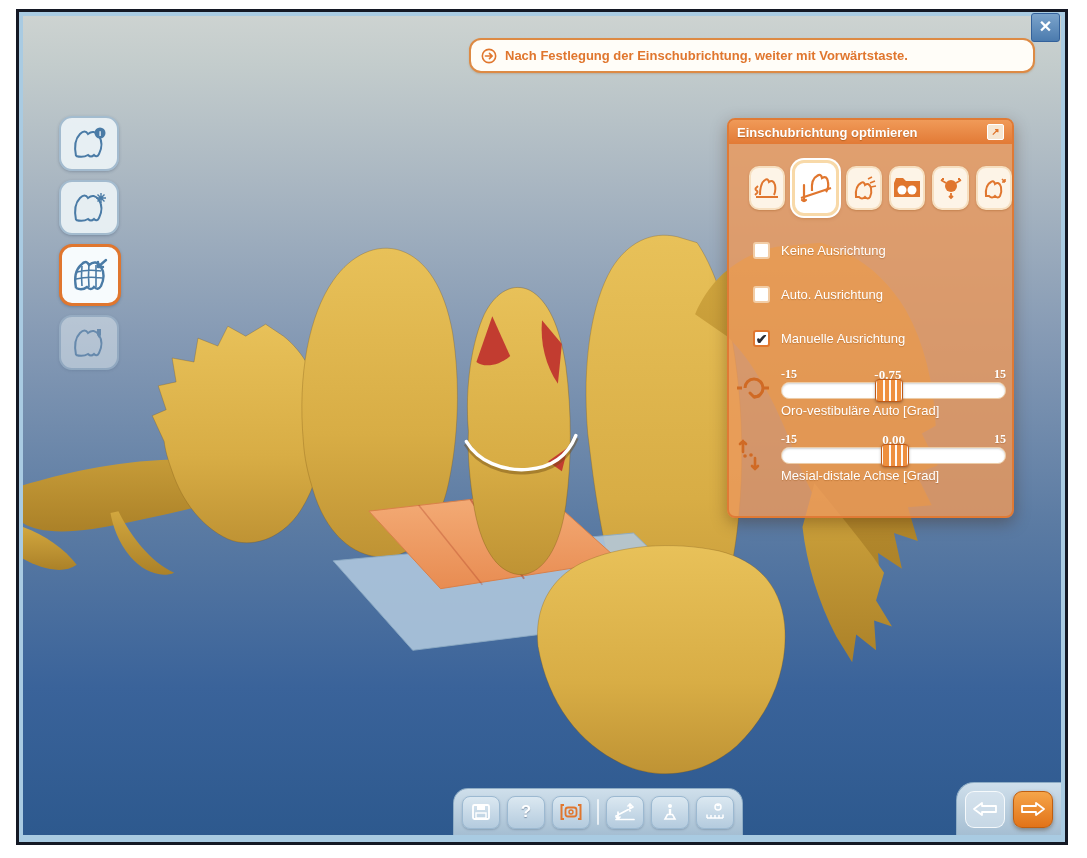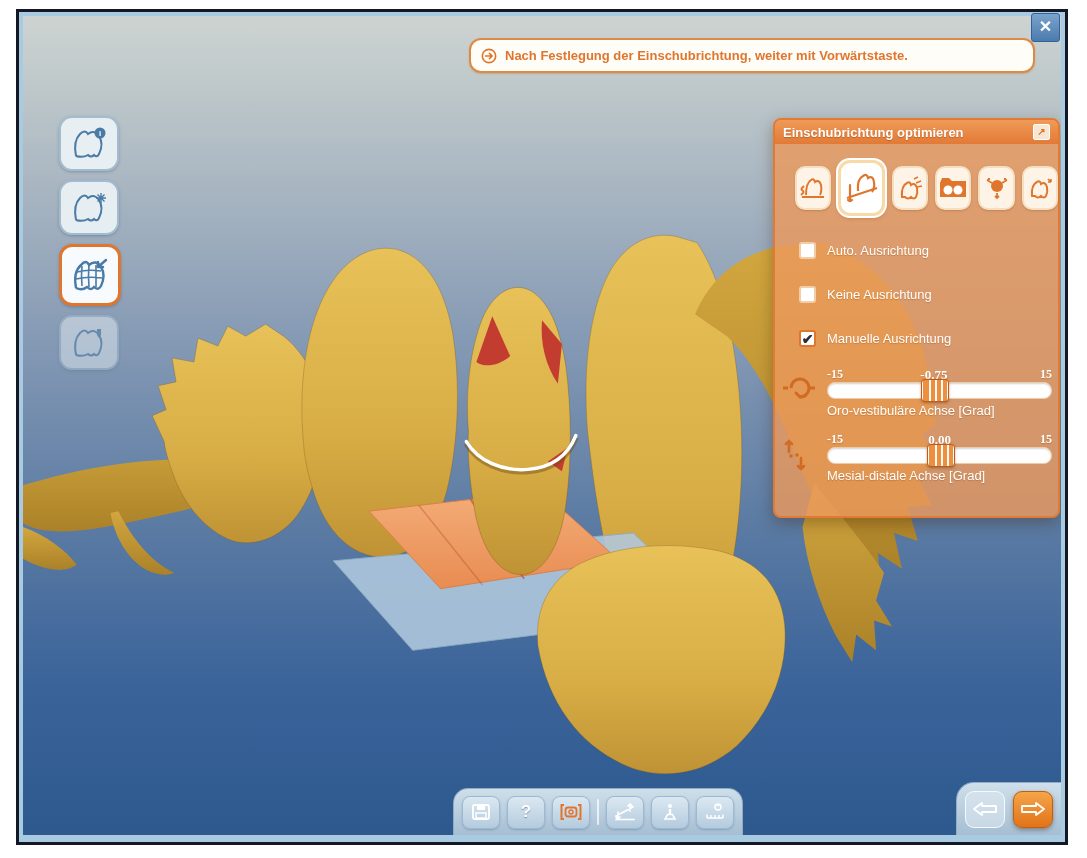--- a/index.html
+++ b/index.html
@@ -17,21 +17,21 @@
   .banner .txt{color:var(--accent);font-size:13px;font-weight:bold;white-space:nowrap;}
   .banner-ico{width:16px;height:16px;flex:0 0 16px;}
   
   .sidebar{position:absolute;left:36px;top:100px;display:flex;flex-direction:column;gap:9px;}
   .side-btn{width:56px;height:51px;border-radius:13px;background:rgba(236,243,246,0.92);
     border:2px solid rgba(150,178,200,0.85);display:flex;align-items:center;justify-content:center;
     box-shadow:0 1px 3px rgba(40,60,90,0.3);cursor:pointer;}
   .side-btn.active{border:3px solid var(--accent);background:#f7fbfd;height:56px;}
   .side-btn.disabled{opacity:0.5;}
   
-  .panel{position:absolute;left:750px;top:102px;width:287px;height:400px;border-radius:8px;
+  .panel{position:absolute;left:704px;top:102px;width:287px;height:400px;border-radius:8px;
     background:rgba(234,153,92,0.82);border:2px solid #e07a35;box-sizing:border-box;
     box-shadow:0 5px 16px rgba(60,30,0,0.35);}
   .panel-head{height:24px;background:linear-gradient(180deg,#f09a58,#e27a36);border-radius:6px 6px 0 0;
     display:flex;align-items:center;padding:0 8px;}
   .panel-title{color:#fff;font-size:13px;font-weight:bold;flex:1;text-shadow:0 1px 1px rgba(140,70,10,0.5);}
   .expand-btn{width:15px;height:14px;background:#f6e6d2;border:1px solid #fff;border-radius:2px;
     color:var(--accent);font-size:10px;line-height:13px;text-align:center;cursor:pointer;font-weight:bold;}
   .tools{display:flex;align-items:center;gap:7px;padding:16px 0 0 20px;}
   .tool-btn{width:40px;height:40px;border-radius:10px;background:#fdf4e7;border:2px solid #f6dfc0;
     display:flex;align-items:center;justify-content:center;cursor:pointer;box-shadow:0 1px 2px rgba(140,70,10,0.3);}
@@ -219,25 +219,25 @@
           <svg width="28" height="26" viewBox="0 0 28 26">
             <path d="M6,21 Q5,10 11,7 Q14,5 15,9 Q19,6 21,12 Q22,17 20,21 Q18,24 15,21 Q12,24 9,21 Z" fill="none" stroke="var(--accent)" stroke-width="2"></path>
             <path d="M22,4 L25,7 M25,7 L25,4 M25,7 L22,7" stroke="var(--accent)" stroke-width="1.6" fill="none"></path>
           </svg>
         </div>
       </div>
 
       <div class="checks">
         <div class="check-row">
           <span class="checkbox"></span>
-          <span class="check-label">Auto. Ausrichtung</span>
+          <span class="check-label">Keine Ausrichtung</span>
         </div>
         <div class="check-row">
           <span class="checkbox"></span>
-          <span class="check-label">Keine Ausrichtung</span>
+          <span class="check-label">Auto. Ausrichtung</span>
         </div>
         <div class="check-row checked">
           <span class="checkbox">✔</span>
           <span class="check-label">Manuelle Ausrichtung</span>
         </div>
       </div>
 
       <div class="slider-group first">
         <svg class="slider-ico" width="36" height="30" viewBox="0 0 36 30">
           <path d="M10,15 A9,9 0 1 1 19,24" fill="none" stroke="#d06a24" stroke-width="3"></path>
@@ -245,21 +245,21 @@
           <path d="M2,15 L7,15 M29,15 L34,15" stroke="#d06a24" stroke-width="3"></path>
         </svg>
         <div class="slider-labels">
           <span class="sl-min">-15</span>
           <span class="sl-val" style="left: 47.5%; text-align: right;">-0.75</span>
           <span class="sl-max">15</span>
         </div>
         <div class="track">
           <div class="handle" style="left: calc(47.5% - 13px);"></div>
         </div>
-        <div class="axis-label">Oro-vestibuläre Achse [Grad]</div>
+        <div class="axis-label">Oro-vestibuläre Auto [Grad]</div>
       </div>
 
       <div class="slider-group">
         <svg class="slider-ico" width="30" height="34" viewBox="0 0 30 34">
           <path d="M8,14 L8,3 M5,6 L8,3 L11,6" fill="none" stroke="#d06a24" stroke-width="2.6" stroke-linecap="round"></path>
           <path d="M20,20 L20,31 M17,28 L20,31 L23,28" fill="none" stroke="#d06a24" stroke-width="2.6" stroke-linecap="round"></path>
           <circle cx="10" cy="18" r="1.8" fill="#d06a24"></circle>
             <circle cx="16" cy="17" r="1.8" fill="#d06a24"></circle>
         </svg>
         <div class="slider-labels">

